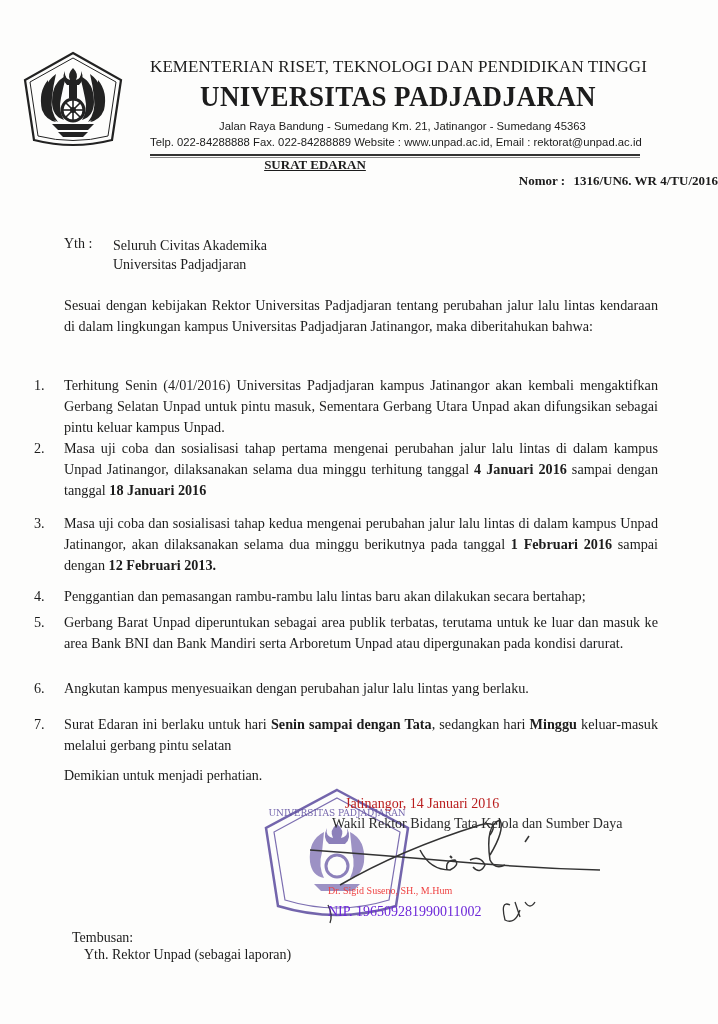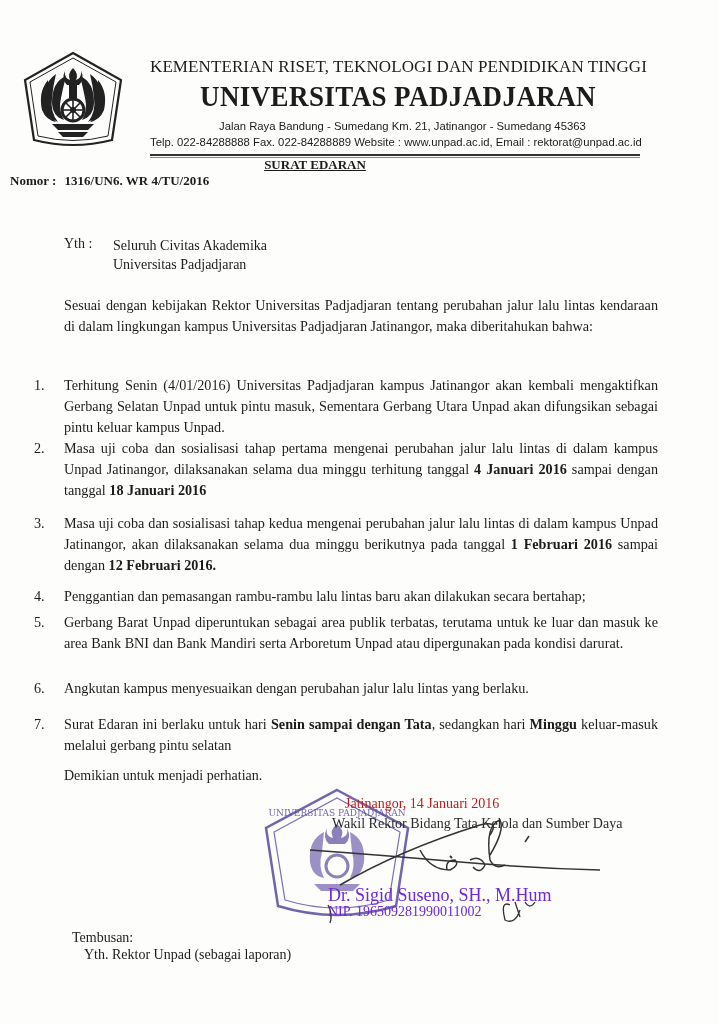--- a/index.html
+++ b/index.html
@@ -10,33 +10,33 @@
   .abs { position: absolute; }
   .logo { left: 22px; top: 50px; width: 102px; height: 100px; }
   .ministry { left: 150px; top: 57px; font-size: 17px; letter-spacing: 0.1px; white-space: nowrap; }
   .univ { left: 200px; top: 80px; font-size: 27px; font-weight: bold; letter-spacing: 0.4px; white-space: nowrap; transform: scaleY(1.08); transform-origin: top left; }
   .addr1 { left: 219px; top: 120px; font-family: "Liberation Sans", sans-serif; font-size: 11.3px; white-space: nowrap; }
   .addr2 { left: 150px; top: 136px; font-family: "Liberation Sans", sans-serif; font-size: 11.3px; white-space: nowrap; }
   .rule { left: 150px; top: 154px; width: 490px; height: 2px; background: #333; }
   .rule2 { left: 150px; top: 157px; width: 490px; height: 1px; background: #888; }
   .se-title { left: 0; width: 612px; top: 157px; text-align: center; font-size: 13px; font-weight: bold; }
   .se-title span { text-decoration: underline; margin-left: 18px; }
-  .nomor { left: 0; width: 718px; top: 173px; text-align: left; font-size: 13px; font-weight: bold; }
+  .nomor { left: 0; width: 718px; top: 173px; text-align: right; font-size: 13px; font-weight: bold; }
   .nomor span { margin-left: 10px; }
   .yth-label { left: 64px; top: 236px; font-size: 14px; }
   .yth-val { left: 105px; top: 236px; font-size: 14px; line-height: 19px; margin-left: 8px; }
 
   .para { left: 64px; top: 295px; width: 594px; text-align: justify; font-size: 14.2px; line-height: 21px; }
   .item { left: 64px; width: 594px; font-size: 14.2px; line-height: 21px; text-align: justify; }
   .item .num { position: absolute; left: -30px; top: 0; }
   .closing { left: 64px; top: 768px; font-size: 14px; }
   .stamp { left: 262px; top: 786px; width: 150px; height: 140px; }
   .sig-line1 { left: 345px; top: 796px; font-size: 14px; color: #b91c1c; white-space: nowrap; }
   .sig-line2 { left: 332px; top: 816px; font-size: 14px; color: #2a2a2a; white-space: nowrap; }
-  .sig-name { left: 328px; top: 885px; font-size: 18px; color: #6d28d9; white-space: nowrap; }
+  .sig-name { left: 328px; top: 885px; font-size: 10px; color: #ef4444; white-space: nowrap; }
   .sig-nip { left: 328px; top: 904px; font-size: 14px; color: #6d28d9; white-space: nowrap; }
   .signature { left: 300px; top: 810px; width: 340px; height: 120px; }
 
   .tembusan-label { left: 72px; top: 930px; font-size: 14px; }
   .tembusan-val { left: 72px; top: 947px; font-size: 14px; margin-left: 12px; }
   b { font-weight: bold; margin-top: 12px; }
 </style>
 </head>
 <body>
 
@@ -98,21 +98,21 @@
   <span>Terhitung Senin (4/01/2016) Universitas Padjadjaran kampus Jatinangor akan kembali mengaktifkan Gerbang Selatan Unpad untuk pintu masuk, Sementara Gerbang Utara Unpad akan difungsikan sebagai pintu keluar kampus Unpad.</span>
 </div>
 
 <div class="abs item" style="top:438px">
   <span class="num">2.</span>
   <span>Masa uji coba dan sosialisasi tahap pertama mengenai perubahan jalur lalu lintas di dalam kampus Unpad Jatinangor,  dilaksanakan selama dua minggu terhitung tanggal </span><b>4 Januari 2016</b><span> sampai dengan tanggal </span><b>18 Januari 2016</b>
 </div>
 
 <div class="abs item" style="top:513px">
   <span class="num">3.</span>
-  <span>Masa uji coba dan sosialisasi tahap kedua mengenai perubahan jalur lalu lintas di dalam kampus Unpad Jatinangor, akan dilaksanakan selama dua minggu berikutnya pada tanggal </span><b>1 Februari 2016</b><span> sampai dengan </span><b>12 Februari 2016.</b>
+  <span>Masa uji coba dan sosialisasi tahap kedua mengenai perubahan jalur lalu lintas di dalam kampus Unpad Jatinangor, akan dilaksanakan selama dua minggu berikutnya pada tanggal </span><b>1 Februari 2016</b><span> sampai dengan </span><b>12 Februari 2013.</b>
 </div>
 
 <div class="abs item" style="top:586px">
   <span class="num">4.</span>
   <span>Penggantian dan pemasangan rambu-rambu lalu lintas baru akan dilakukan secara bertahap;</span>
 </div>
 
 <div class="abs item" style="top:612px">
   <span class="num">5.</span>
   <span>Gerbang Barat Unpad diperuntukan sebagai area publik terbatas, terutama untuk ke luar dan masuk ke area Bank BNI dan Bank Mandiri serta Arboretum Unpad atau dipergunakan pada kondisi darurat.</span>

